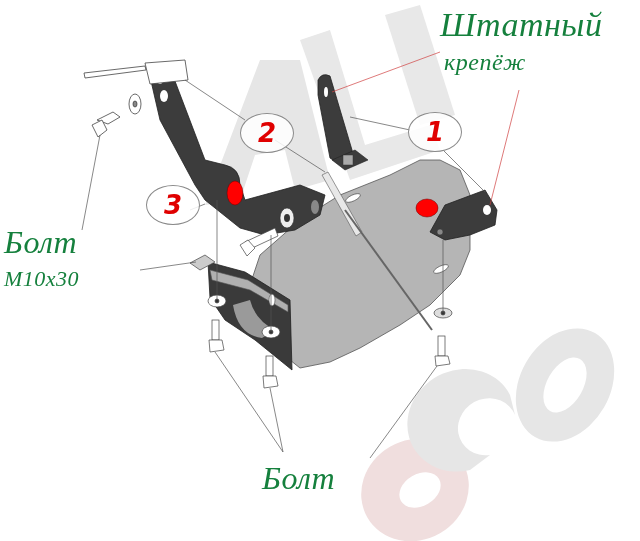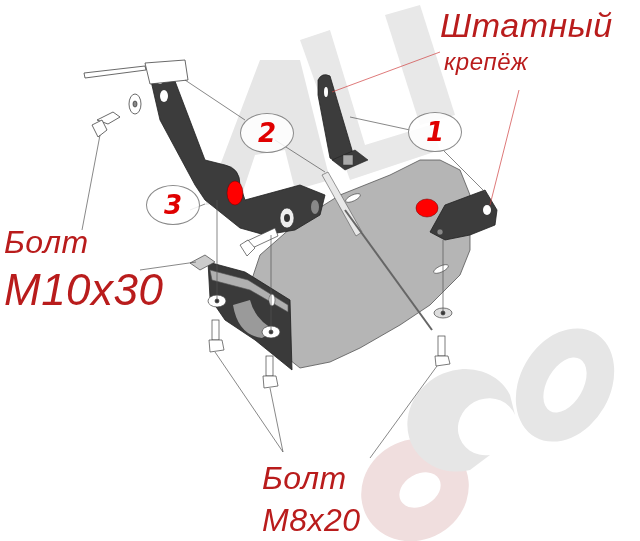--- a/index.html
+++ b/index.html
@@ -1,19 +1,19 @@
 <!DOCTYPE html>
 <html><head>
 <meta charset="utf-8">
 <style>
   html, body { margin:0; padding:0; background:#ffffff; }
   body { width:640px; height:541px; overflow:hidden; position:relative; font-family:"DejaVu Sans", sans-serif; }
   #stage { position:absolute; left:0; top:0; width:640px; height:541px; }
   svg { position:absolute; left:0; top:0; }
-  .label { position:absolute; font-family:Liberation Sans, sans-serif; font-style:italic; color:#b91c1c; line-height:1; white-space:nowrap; letter-spacing:0.5px; }
+  .label { position:absolute; font-family:Liberation Serif, serif; font-style:italic; color:#15803d; line-height:1; white-space:nowrap; letter-spacing:0.5px; }
   .callout { position:absolute; width:52px; height:38px; border:1px solid #8a8a8a; border-radius:50%; background:rgba(255,255,255,0.85); display:flex; align-items:center; justify-content:center; }
   .callout span { font-family:"DejaVu Sans", sans-serif; font-style:italic; font-weight:bold; font-size:26px; color:#e00000; }
 </style>
 </head>
 <body>
 
 <div id="stage">
 
   <svg width="640" height="541" viewBox="0 0 640 541">
 
@@ -135,17 +135,16 @@
     <span>1</span>
   </div>
   <div class="callout" style="left:146px; top:185px;">
     <span>3</span>
   </div>
 
   <div class="label" style="left:440px; top:8px; font-size:34px;">Штатный</div>
   <div class="label" style="left:444px; top:50px; font-size:24px;">крепёж</div>
 
   <div class="label" style="left:4px; top:226px; font-size:32px;">Болт</div>
-  <div class="label" style="left:4px; top:268px; font-size:44px;">M10x30</div>
+  <div class="label" style="left:4px; top:268px; font-size:22px;">M10x30</div>
 
   <div class="label" style="left:262px; top:462px; font-size:32px;">Болт</div>
-  <div class="label" style="left:262px; top:504px; font-size:32px;">M8x20</div>
 </div>
 
 </body></html>

